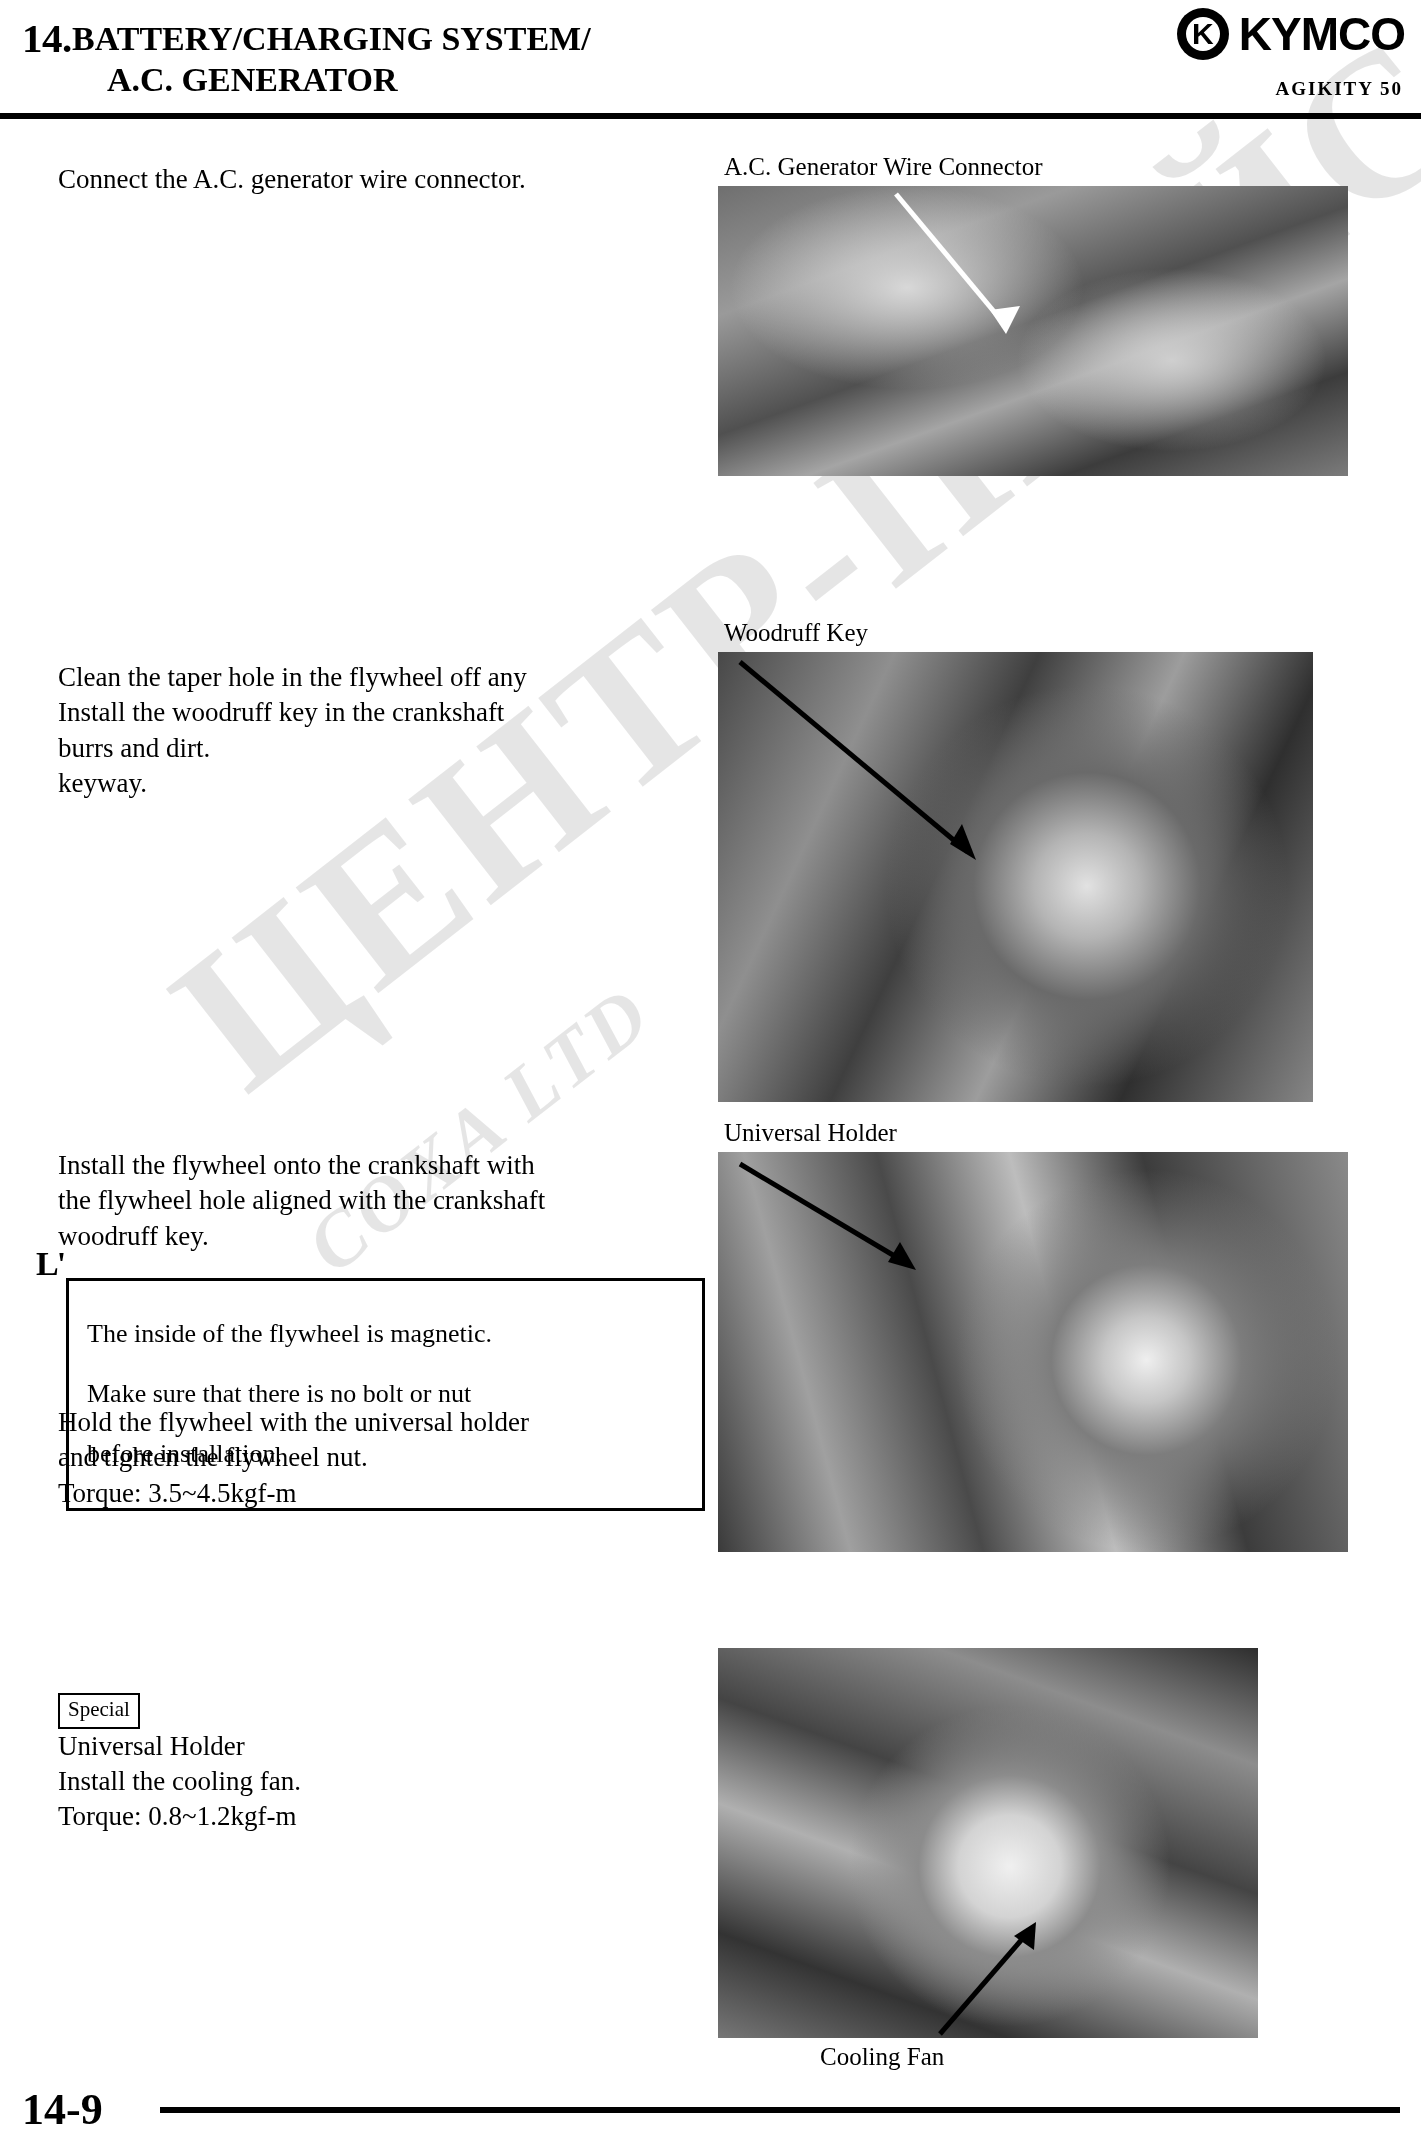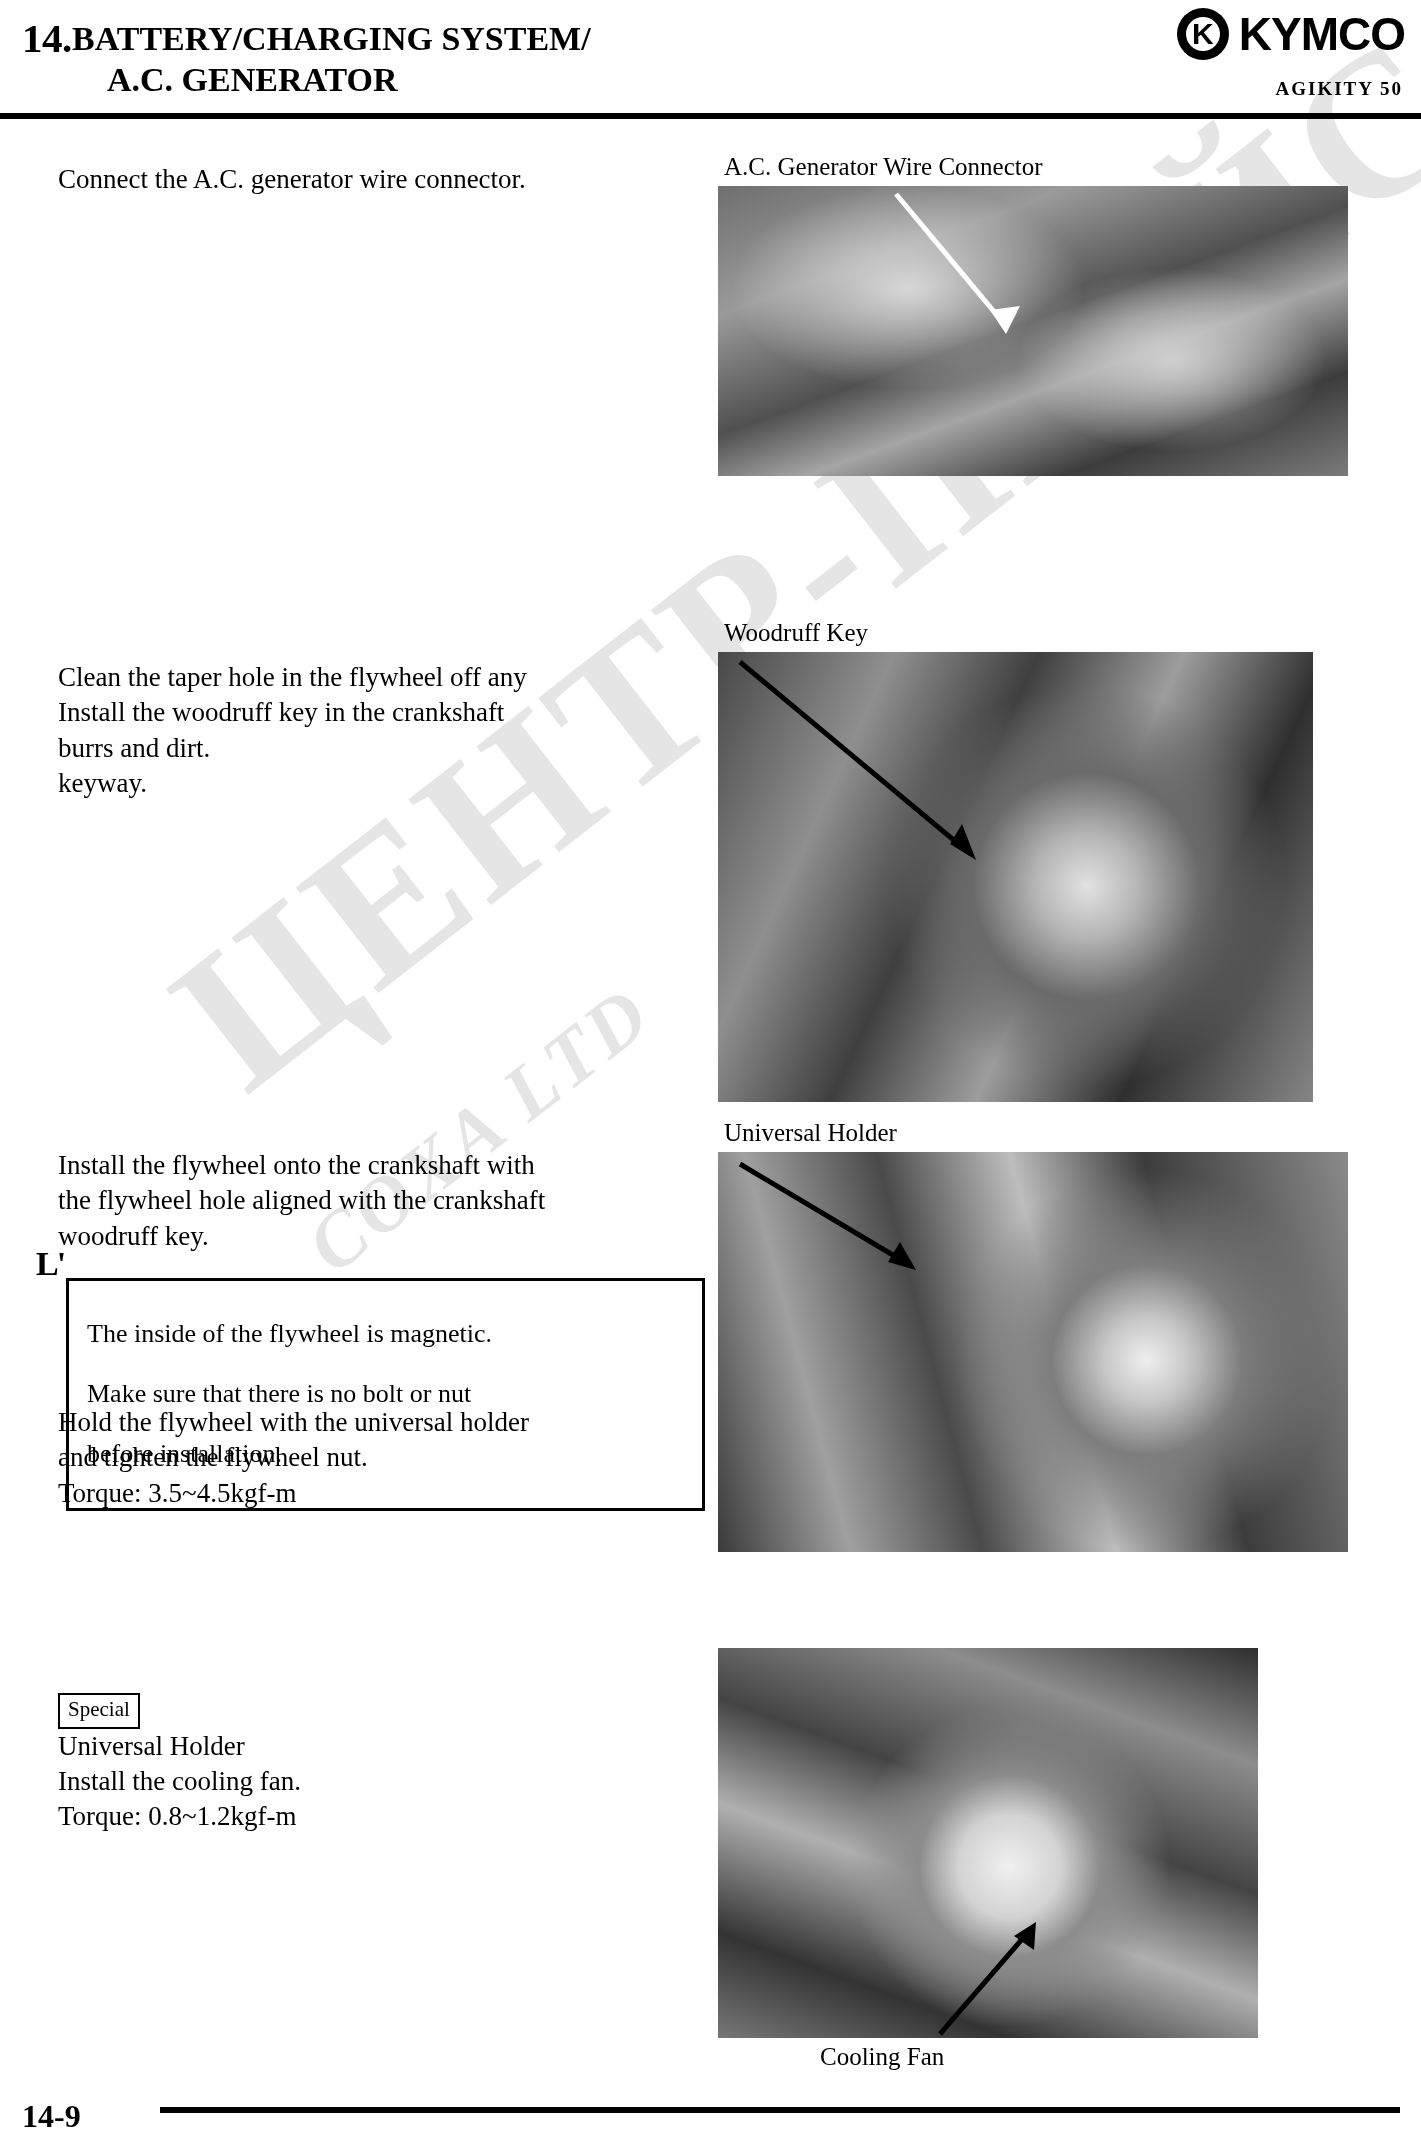--- a/index.html
+++ b/index.html
@@ -246,21 +246,21 @@
       radial-gradient(circle at 54% 56%, #f0f0f0 0%, #d3d3d3 14%, #8c8c8c 25%, rgba(70,70,70,0) 44%),
       linear-gradient(200deg, #2e2e2e 0%, #8d8d8d 20%, #444444 42%, #b0b0b0 60%, #333333 82%, #777777 100%);
   }
   .fig svg { position: absolute; left:0; top:0; width:100%; height:100%; z-index: 3; }
 
   
   .footer-num {
     position: absolute;
     left: 22px;
     bottom: 14px;
-    font-size: 32px;
+    font-size: 44px;
     font-weight: bold;
   }
   .footer-rule {
     position: absolute;
     left: 160px;
     bottom: 36px;
     width: 1240px;
     height: 6px;
     background: #000;
   }

